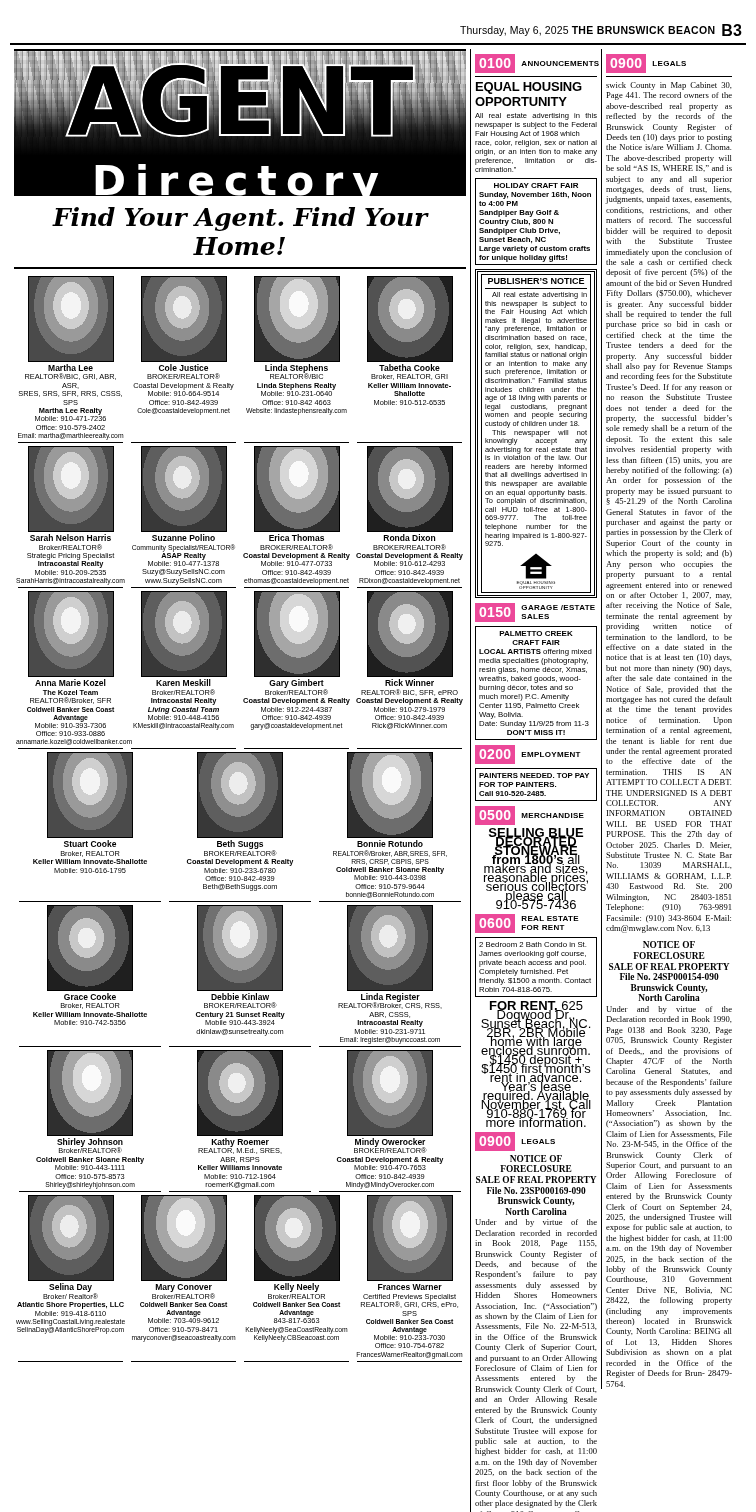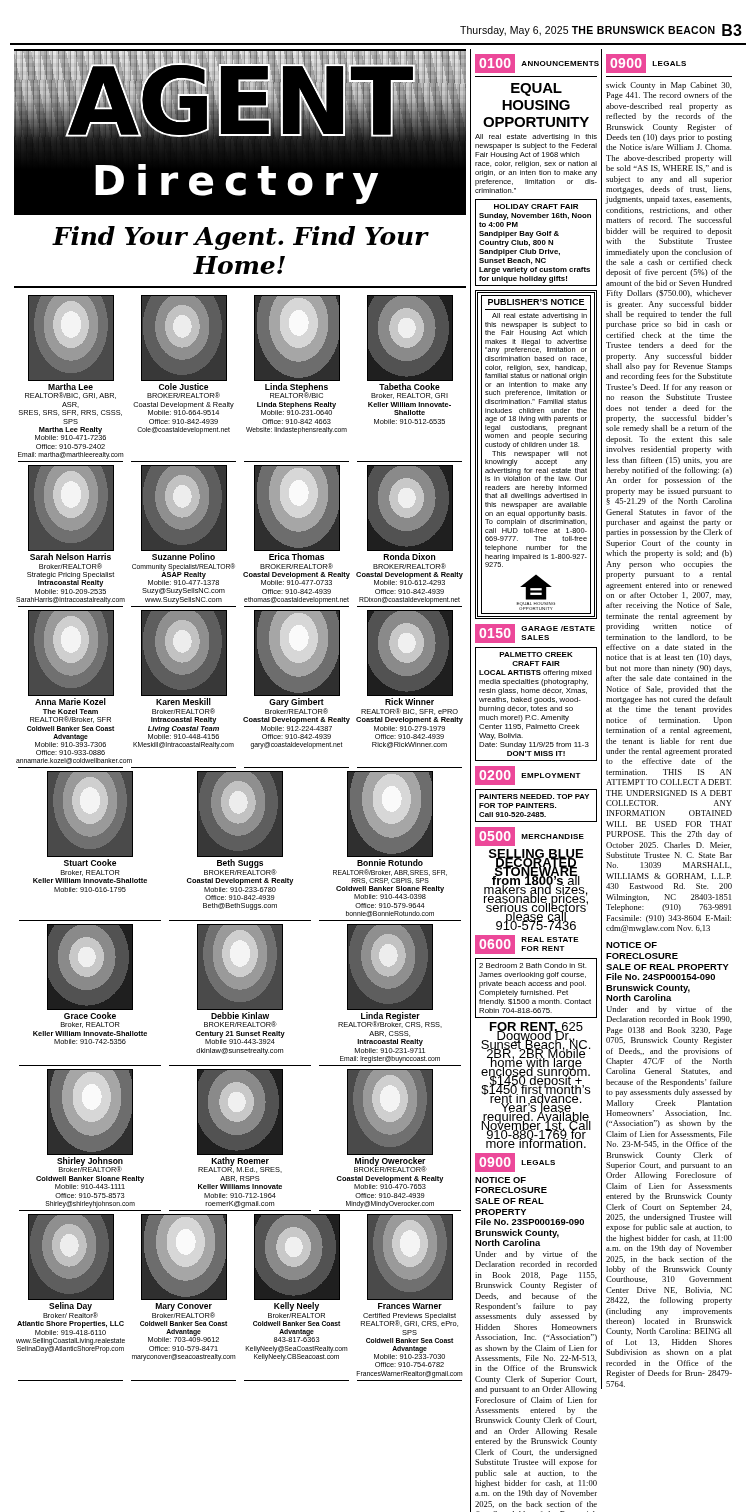--- a/index.html
+++ b/index.html
@@ -26,21 +26,21 @@
 
   
   .cols { display:flex; gap:0; align-items:flex-start; }
   .col-left   { width:460px; flex:0 0 460px; }
   .col-mid    { width:131px; flex:0 0 131px; border-left:1px solid #000; padding:0 4px; }
   .col-right  { width:135px; flex:0 0 135px; border-left:1px solid #000; padding:0 4px; }
 
   
   .logo-wrap { width:452px; margin:0 auto 4px auto; }
   .logo-band {
-    position:relative; height:166px; overflow:hidden;
+    position:relative; height:147px; overflow:hidden;
     background:
       linear-gradient(180deg, rgba(0,0,0,0) 0%, rgba(0,0,0,.15) 28%, rgba(0,0,0,.85) 55%, #000 72%, #000 100%),
       repeating-linear-gradient(91deg,#cfcfcf 0 2px,#9e9e9e 2px 3px,#e8e8e8 3px 6px),
       repeating-linear-gradient(0deg,#bdbdbd 0 2px,#8e8e8e 2px 3px,#dedede 3px 5px);
     border-top:2px solid #000;
   }
   .logo-band:before{
     content:""; position:absolute; inset:0;
     background:
       repeating-linear-gradient(78deg, rgba(255,255,255,.55) 0 9px, rgba(60,60,60,.45) 9px 17px),
@@ -104,37 +104,37 @@
   .cat {
     display:flex; align-items:center; gap:6px; margin:5px 0 3px 0;
   }
   .cat .num {
     background:#ec4899; color:#fff; font-weight:bold; font-size:14px;
     padding:1px 4px 2px 4px; letter-spacing:.3px; font-family:"Liberation Sans",sans-serif;
   }
   .cat .lbl { font-weight:bold; font-size:8px; letter-spacing:.3px; line-height:9px; }
 
   .ehoHead {
-    font-weight:bold; font-size:15px; text-align:center; letter-spacing:-.2px;
+    font-weight:bold; font-size:13px; text-align:left; letter-spacing:-.2px;
     border-top:1px solid #000; padding-top:2px; margin-bottom:2px;
   }
   .body-just { font-size:7.6px; line-height:9px; text-align:justify; }
   .eho-icon { float:left; width:52px; height:42px; margin:1px 4px 1px 0; }
 
   .boxad { border:1px solid #000; padding:2px 3px; margin:4px 0; }
   .boxad.dbl { border:3px double #000; }
   .boxad .hd { font-weight:bold; font-size:8px; text-align:center; line-height:9px; }
   .boxad .bd { font-size:7.8px; line-height:9px; }
   .boxad .bd.b { font-weight:bold; }
   .boxad .just { text-align:justify; font-size:7.4px; line-height:8.6px; text-indent:7px;}
   .plainad { font-size:13px; line-height:9px; margin:3px 0;text-align:center; }
   .plainad b { font-weight:bold; }
 
   .legal-title {
-    font-family:Liberation Sans, sans-serif; font-weight:bold;
+    text-align:center; font-family:Liberation Serif, serif; font-weight:bold;
     font-size:9.4px; line-height:10.6px; margin-top:3px;
   }
   .legal-body {
     font-family:"Liberation Serif", serif; font-size:8.6px; line-height:10.4px;
     text-align:justify; hyphens:auto;
   }
   .hr-thin { border-bottom:1px solid #000; margin:3px 0; }
 
   .eho-small { width:34px; height:28px; display:block; margin:3px auto 0 auto; }
   .eho-cap { font-size:4.4px; text-align:center; line-height:5px; letter-spacing:.2px; }

